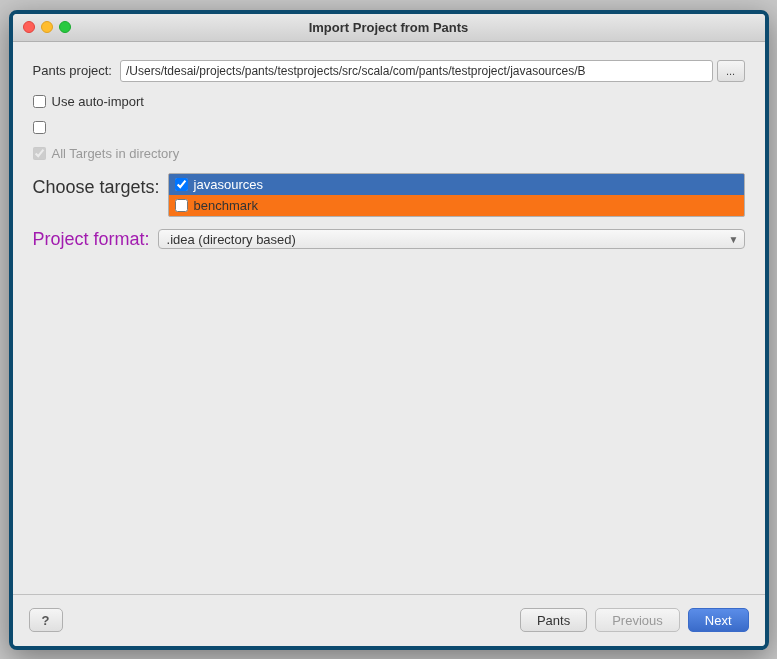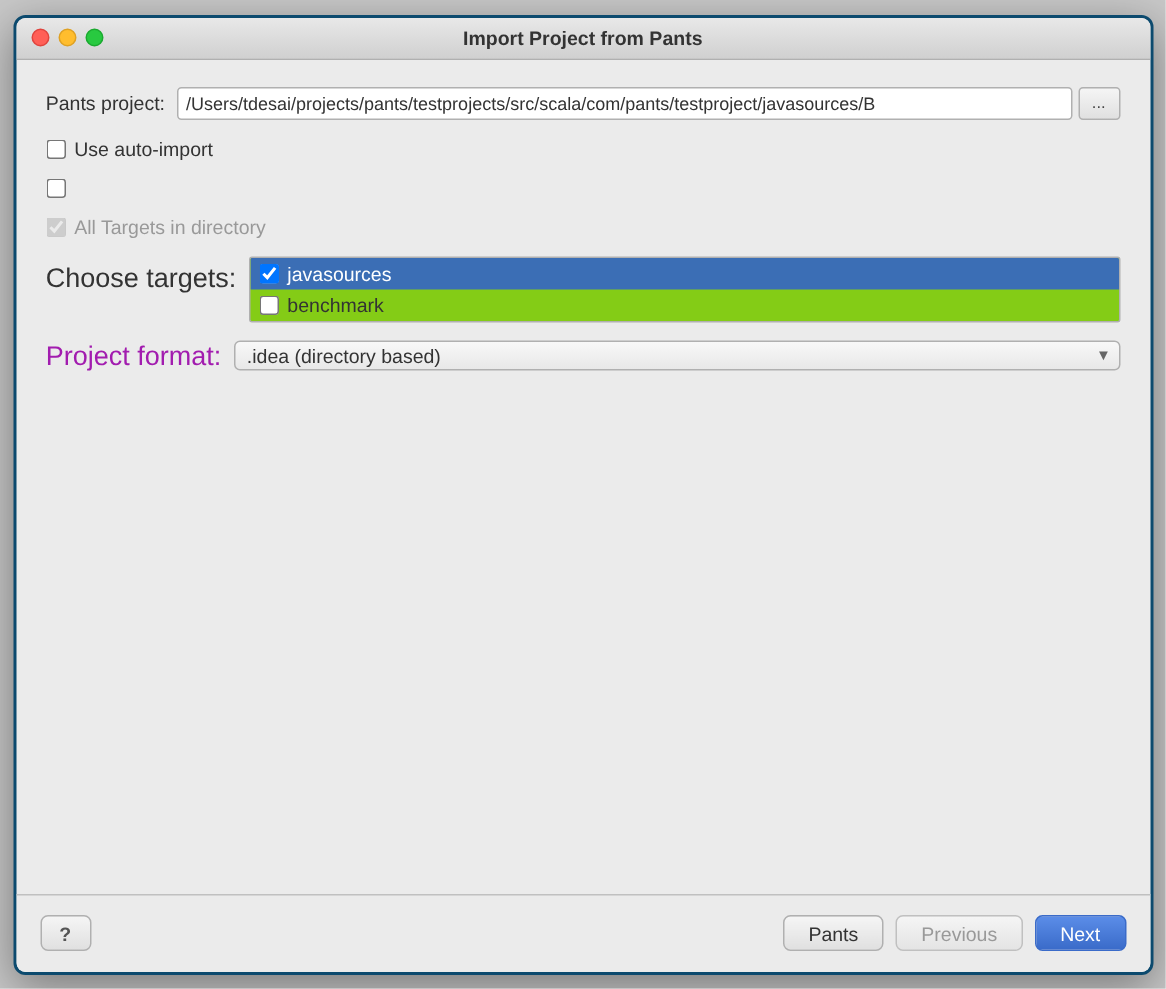--- a/index.html
+++ b/index.html
@@ -18,21 +18,21 @@
 
     .window {
       width: 760px;
       height: 640px;
       background: #ebebeb;
       border-radius: 8px;
       box-shadow: 0 8px 30px rgba(0,0,0,0.4);
       display: flex;
       flex-direction: column;
       overflow: hidden;
-      border: 2px solid #0c4a6e;
+      border: 4px solid #0c4a6e;
     }
 
     .title-bar {
       height: 28px;
       background: linear-gradient(to bottom, #e8e8e8, #d0d0d0);
       border-bottom: 1px solid #b0b0b0;
       display: flex;
       align-items: center;
       padding: 0 10px;
       position: relative;
@@ -150,21 +150,21 @@
     .targets-label {
       font-size: 18px;
       color: #333;
       padding-top: 4px;
       white-space: nowrap;
     }
 
     .targets-list {
       flex: 1;
       border: 1px solid #b0b0b0;
-      background: #84cc16;
+      background: #f97316;
       border-radius: 2px;
       overflow: hidden;
     }
 
     .target-item {
       display: flex;
       align-items: center;
       gap: 6px;
       padding: 3px 6px;
       cursor: pointer;

